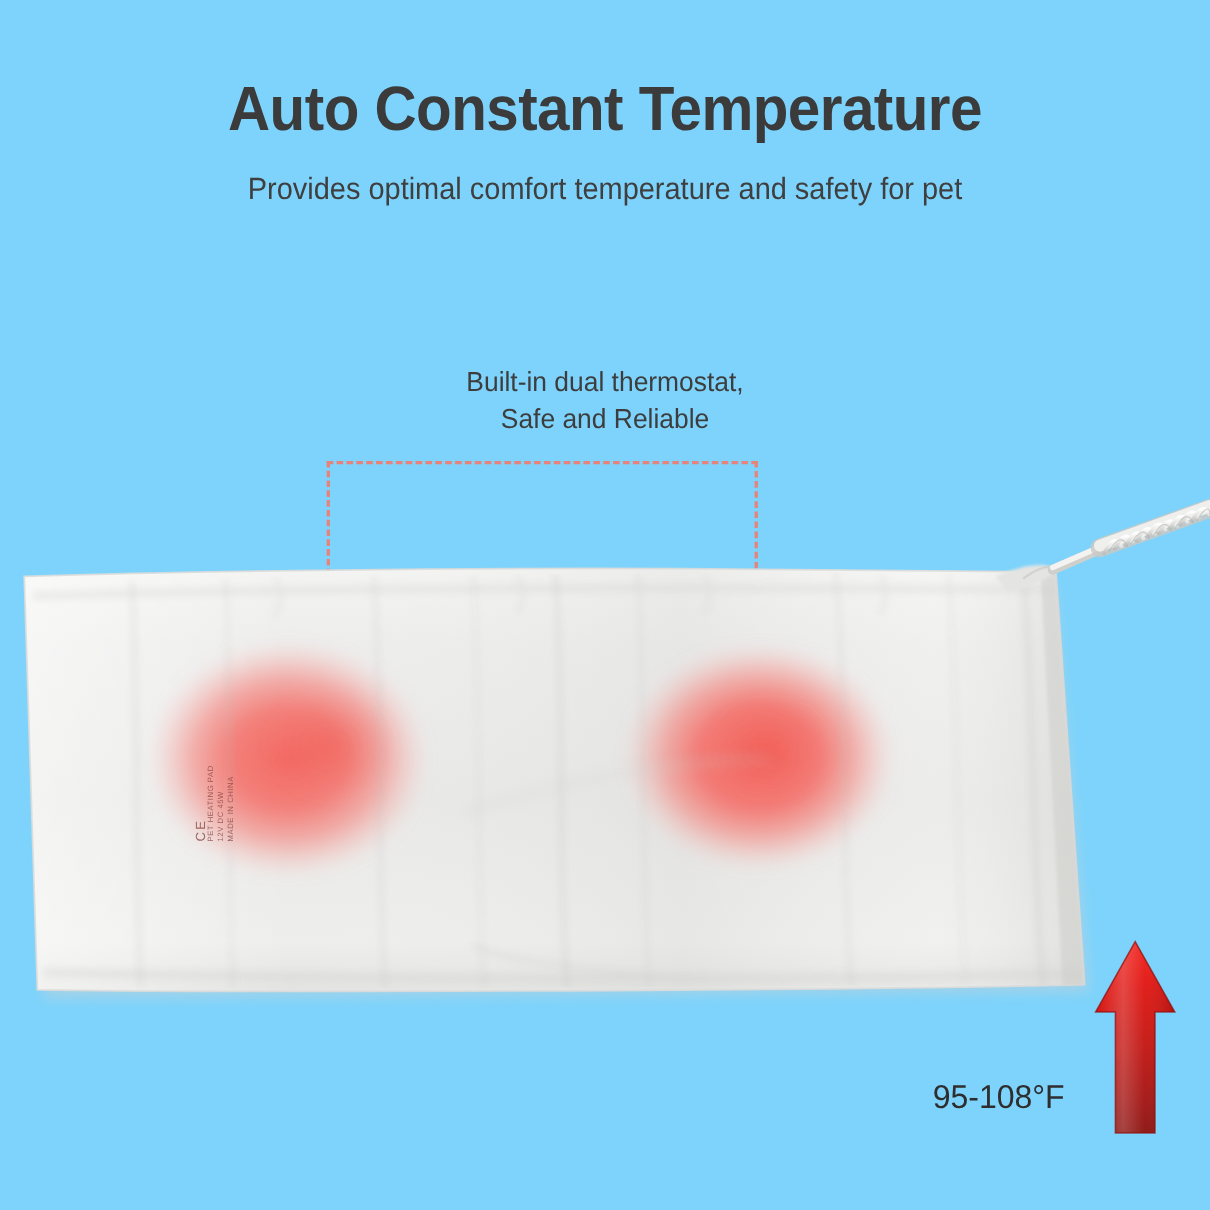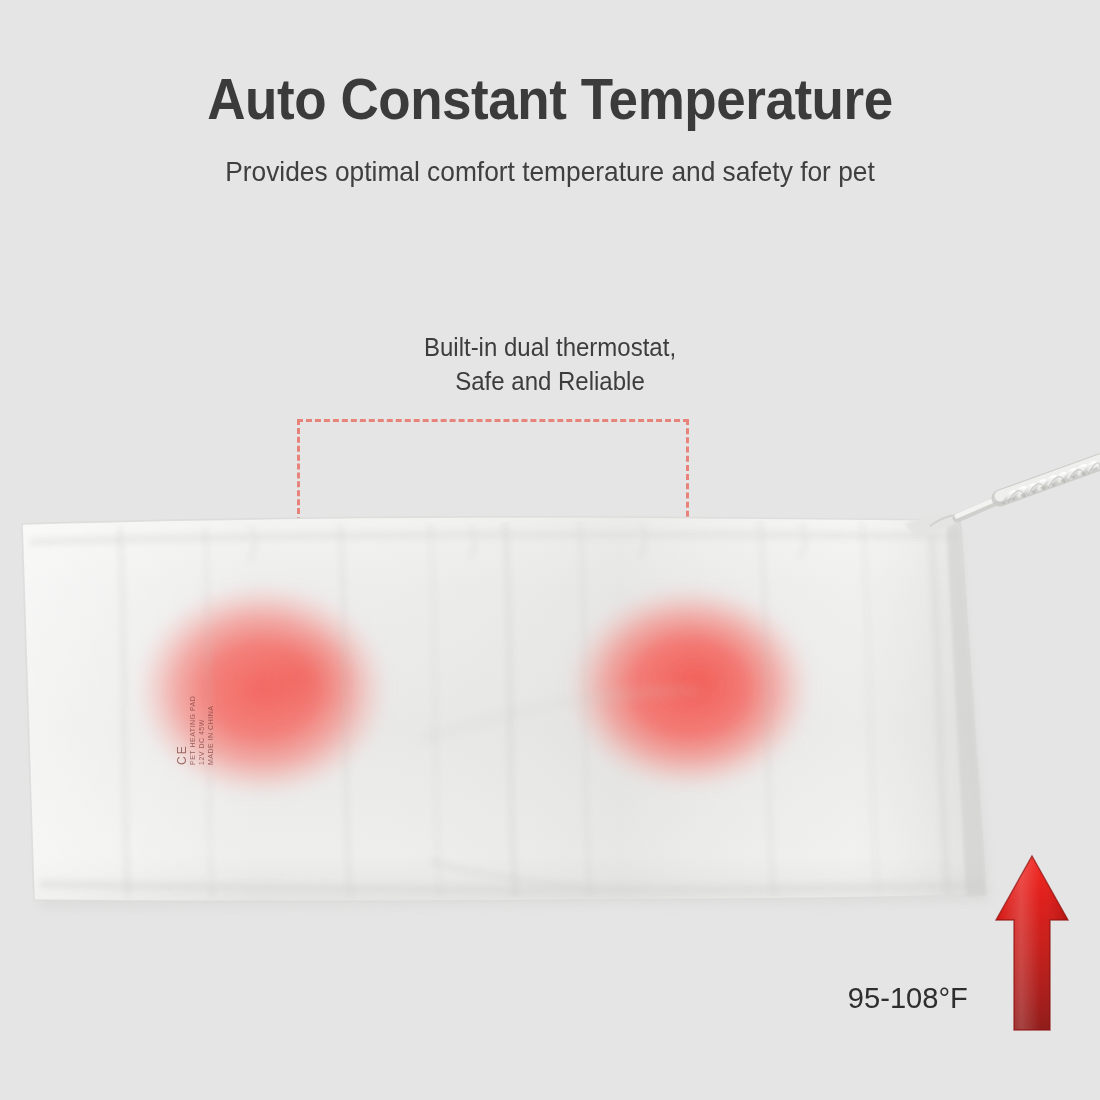--- a/index.html
+++ b/index.html
@@ -4,21 +4,21 @@
 <style>
   html, body {
     margin: 0;
     padding: 0;
     background: #ffffff;
   }
   #stage {
     position: relative;
     width: 1100px;
     height: 1100px;
-    background: #e5e5e5;
+    background: #7dd3fc;
     overflow: hidden;
     font-family: "Liberation Sans", sans-serif;
   }
 
   
   #title {
     position: absolute;
     left: 0; top: 66px;
     width: 1100px;
     text-align: center;

